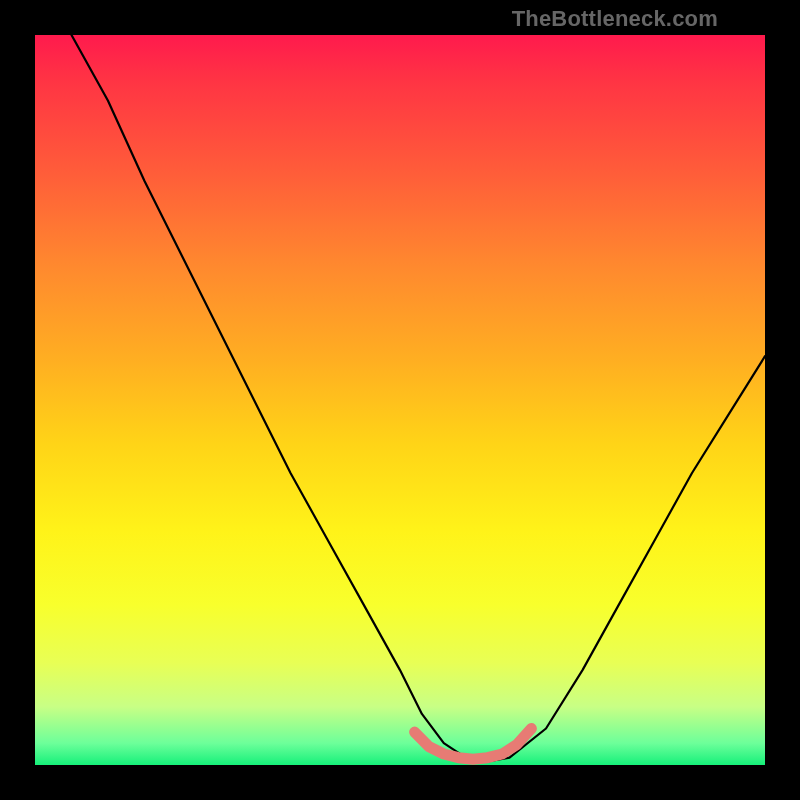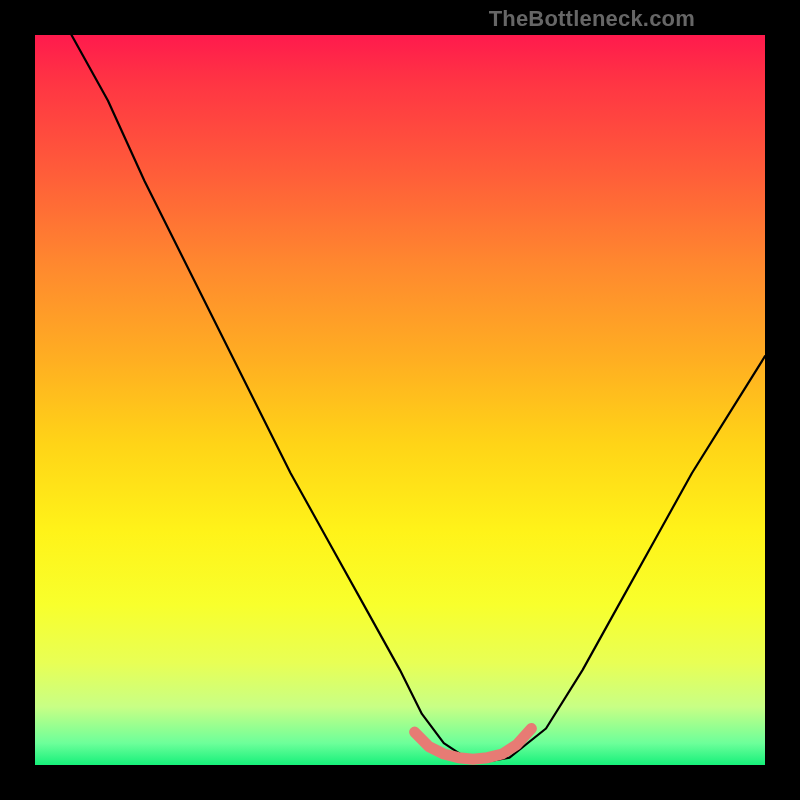--- a/index.html
+++ b/index.html
@@ -9,20 +9,21 @@
     height: 800px;
     background: #000;
     overflow: hidden;
     font-family: Arial, Helvetica, sans-serif;
   }
   .frame {
     position: relative;
     width: 709px;
     height: 800px;
     background: #000;
+    padding-left: 23px;
   }
   .watermark {
     position: absolute;
     top: 6px;
     right: 14px;
     color: #666666;
     font-size: 22px;
     font-weight: 600;
     letter-spacing: 0.2px;
     z-index: 20;

